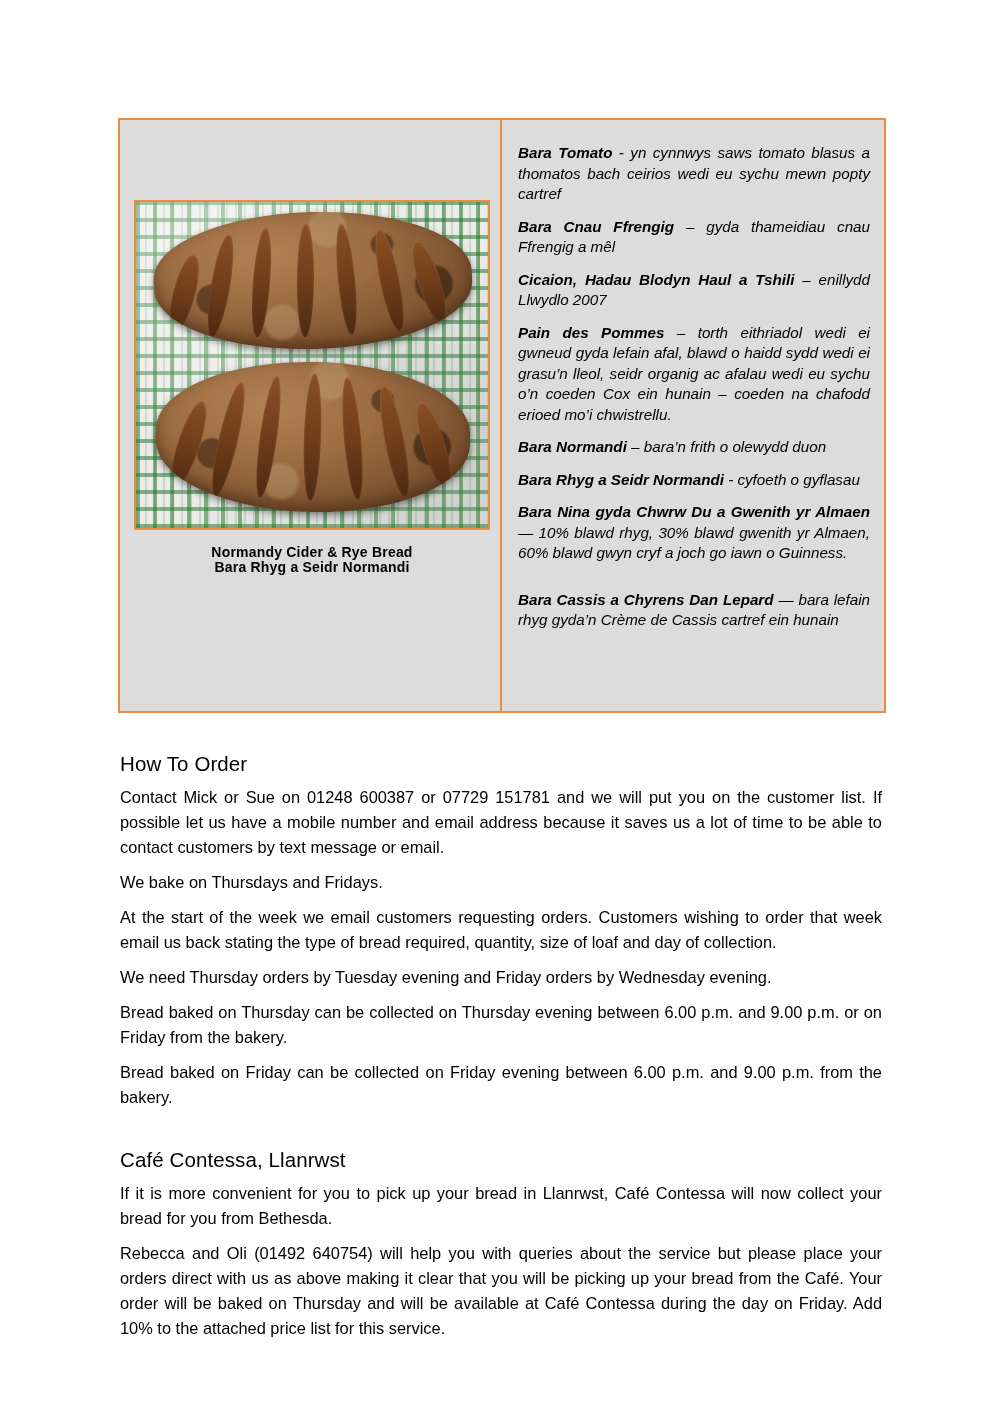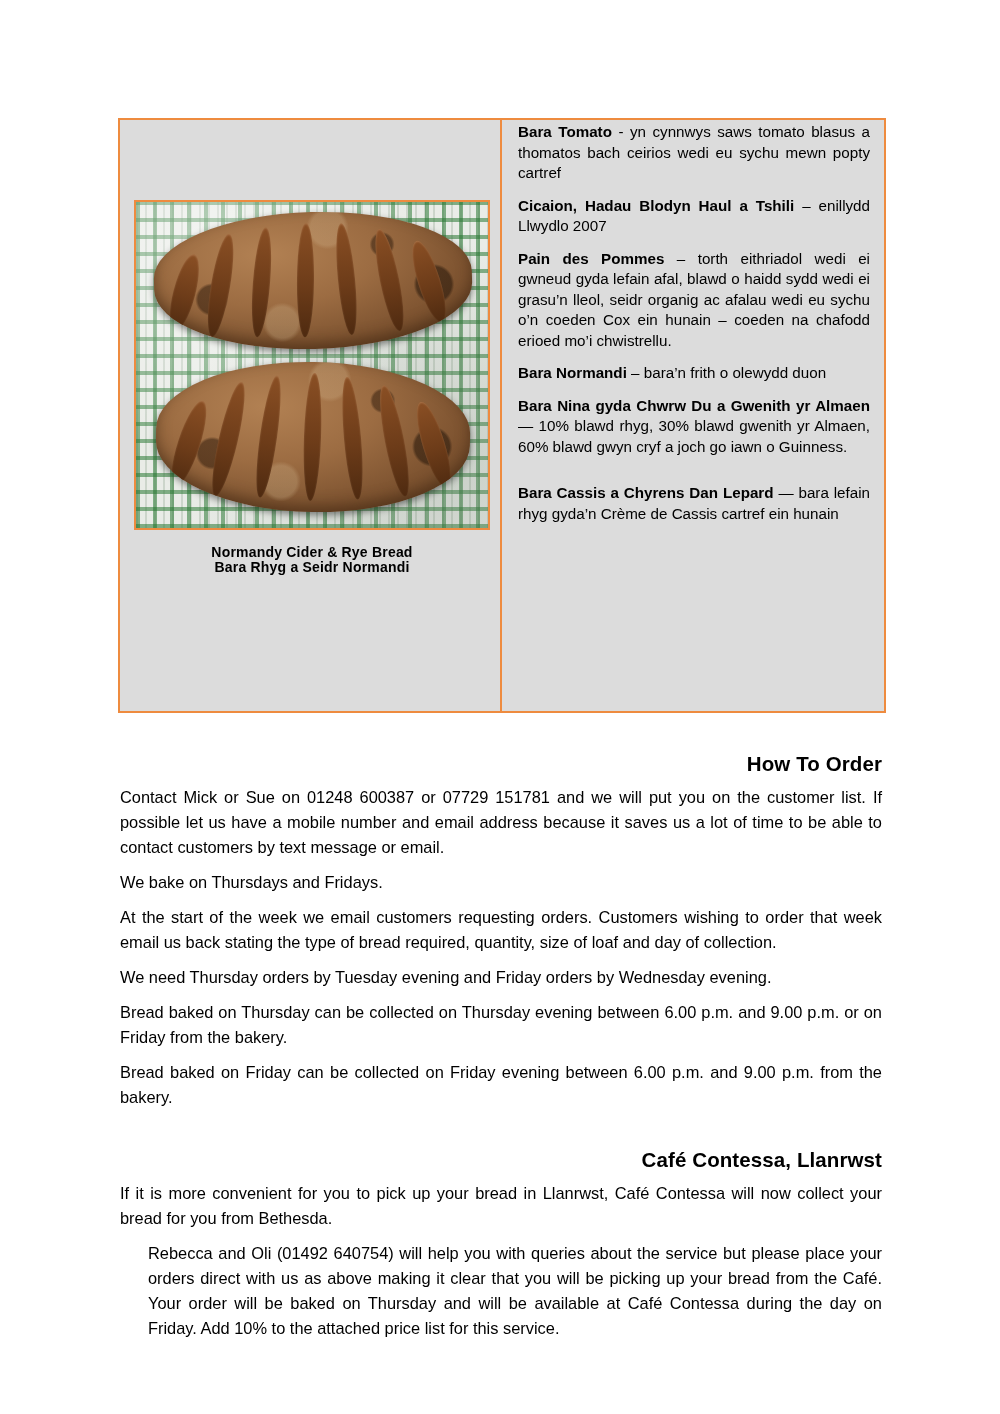--- a/index.html
+++ b/index.html
@@ -32,21 +32,22 @@
   #photo-pane {
     width: 382px;
     flex: 0 0 382px;
     border-right: 2px solid #ee8b3f;
     box-sizing: border-box;
     position: relative;
   }
   #text-pane {
     flex: 1 1 auto;
     box-sizing: border-box;
-    padding: 2px 14px 6px 16px;
+    padding: 23px 14px 6px 16px;
+    font-style: italic;
   }
 
   
   #bread-photo {
     position: absolute;
     left: 14px;
     top: 80px;
     width: 356px;
     height: 330px;
     border: 2px solid #ee8b3f;
@@ -128,35 +129,34 @@
 
   
   #article {
     position: absolute;
     left: 120px;
     top: 752px;
     width: 762px;
   }
   h2.section-heading {
     font-size: 20.5px;
-    font-weight: bold;
+    font-weight: normal;
     margin: 0 0 9px 0;
     letter-spacing: 0.1px;
     line-height: 24px;
-    text-align: right;
   }
   h2.section-heading.second { margin-top: 38px; }
   p.body-para {
     font-size: 16.4px;
     line-height: 25px;
     text-align: justify;
     margin: 0 0 10px 0;
     font-stretch: condensed;
   }
-  p.body-para:last-child { margin-bottom: 0; margin-left: 28px; }
+  p.body-para:last-child { margin-bottom: 0; }
 </style>
 </head>
 <body>
 
 <div id="feature-box">
 
   <div id="photo-pane">
 
     <div id="bread-photo">
       <div class="cloth"></div>
@@ -183,23 +183,25 @@
     </div>
 
     <div id="photo-caption">
       <div>Normandy Cider &amp; Rye Bread</div>
       <div>Bara Rhyg a Seidr Normandi</div>
     </div>
   </div>
 
   <div id="text-pane">
     <p class="variety"><b>Bara Tomato</b><span> - yn cynnwys saws tomato blasus a thomatos bach ceirios wedi eu sychu mewn popty cartref</span></p>
+    <p class="variety"><b>Bara Cnau Ffrengig</b><span> – gyda thameidiau cnau Ffrengig a mêl</span></p>
     <p class="variety"><b>Cicaion, Hadau Blodyn Haul a Tshili</b><span> – enillydd Llwydlo 2007</span></p>
     <p class="variety"><b>Pain des Pommes</b><span> – torth eithriadol wedi ei gwneud gyda lefain afal, blawd o haidd sydd wedi ei grasu’n lleol, seidr organig ac afalau wedi eu sychu o’n coeden Cox ein hunain – coeden na chafodd erioed mo’i chwistrellu.</span></p>
     <p class="variety"><b>Bara Normandi</b><span> – bara’n frith o olewydd duon</span></p>
+    <p class="variety"><b>Bara Rhyg a Seidr Normandi</b><span> - cyfoeth o gyflasau</span></p>
     <p class="variety"><b>Bara Nina gyda Chwrw Du a Gwenith yr Almaen</b><span> — 10% blawd rhyg, 30% blawd gwenith yr Almaen, 60% blawd gwyn cryf a joch go iawn o Guinness.</span></p>
     <p class="variety extra-gap"><b>Bara Cassis a Chyrens Dan Lepard</b><span> — bara lefain rhyg gyda’n Crème de Cassis cartref ein hunain</span></p>
   </div>
 </div>
 
 <div id="article">
 
   <h2 class="section-heading">How To Order</h2>
   <p class="body-para">Contact Mick or Sue on 01248 600387 or 07729 151781 and we will put you on the customer list. If possible let us have a mobile number and email address because it saves us a lot of time to be able to contact customers by text message or email.</p>
   <p class="body-para">We bake on Thursdays and Fridays.</p>

